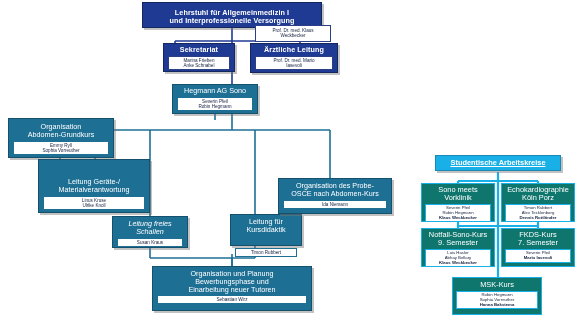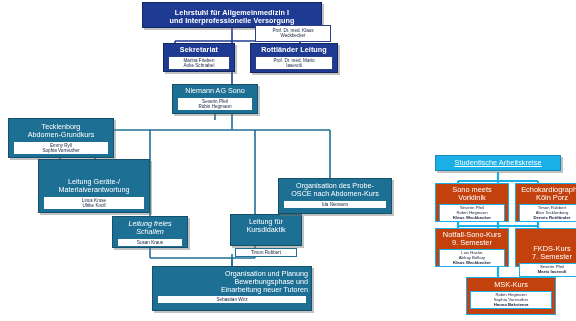--- a/index.html
+++ b/index.html
@@ -49,25 +49,25 @@
 
   
   .v-navy { background: #1f3a93; border-color: #15275f; }
   .v-navy .title { font-size: 7.2px; font-weight: bold; letter-spacing: .1px; }
   .v-navy .people { font-size: 4.6px; border-color: #2b3f86; }
 
   .v-teal { background: #1d6f94; border-color: #15506c; }
   .v-teal .title { font-size: 7.2px; font-weight: normal; }
   .v-teal .people { font-size: 4.6px; border-color: #1d6f94; }
 
-  .v-cyan { background: #c2410c; border-color: #19b0e8; margin-left: 14px; }
+  .v-cyan { background: #0f766e; border-color: #19b0e8; }
   .v-cyan .title { font-size: 7.4px; font-weight: normal; }
   .v-cyan .people { font-size: 4.3px; border-color: #19b0e8; margin: 0 3px 2px 3px; }
 
-  .v-cyanlabel { background: #19b0e8; border: 1px solid #1c86b5; }
+  .v-cyanlabel { background: #19b0e8; border: 1px solid #1c86b5; font-weight: bold; }
   .v-cyanlabel .title { font-size: 7.4px; text-decoration: underline; padding: 3px 6px; }
 
   .shadow { box-shadow: 2px 2px 0 rgba(120,120,120,0.45); }
 </style>
 </head>
 <body>
 
 <div id="chart">
 
   <svg class="links" viewBox="0 0 576 321">
@@ -131,37 +131,37 @@
 
   <div class="node v-navy shadow" style="left:123px; top:43px; width:72px; height:29px;margin-left:40px;">
     <div class="title">Sekretariat</div>
     <div class="people">
       <div>Marina Frieben</div>
       <div>Anke Schnabel</div>
     </div>
   </div>
 
   <div class="node v-navy shadow" style="left:250px; top:43px; width:88px; height:30px;">
-    <div class="title">Rottländer Leitung</div>
+    <div class="title">Ärztliche Leitung</div>
     <div class="people">
       <div>Prof. Dr. med. Mario</div>
       <div>Iasevoli</div>
     </div>
   </div>
 
   <div class="node v-teal shadow" style="left:172px; top:84px; width:86px; height:30px;">
-    <div class="title">Niemann AG Sono</div>
+    <div class="title">Hegmann AG Sono</div>
     <div class="people">
       <div>Severin Pfeil</div>
       <div>Robin Hegmann</div>
     </div>
   </div>
 
   <div class="node v-teal shadow" style="left:8px; top:118px; width:106px; height:40px;">
-    <div class="title" style="padding-top:4px;">Tecklenborg
+    <div class="title" style="padding-top:4px;">Organisation
 Abdomen-Grundkurs</div>
     <div class="people">
       <div>Emmy Ryll</div>
       <div>Sophia Vorreuther</div>
     </div>
   </div>
 
   <div class="node v-teal shadow" style="left:38px; top:159px; width:112px; height:54px;justify-content:flex-end;">
     <div class="title" style="padding-top:3px;">Leitung Geräte-/
 Materialverantwortung</div>
@@ -189,21 +189,21 @@
 
   <div class="node v-teal shadow" style="left:278px; top:178px; width:114px; height:36px;">
     <div class="title" style="padding-top:3px;">Organisation des Probe-
 OSCE nach Abdomen-Kurs</div>
     <div class="people">
       <div>Ida Niemann</div>
     </div>
   </div>
 
   <div class="node v-teal shadow" style="left:152px; top:266px; width:160px; height:45px;">
-    <div class="title" style="padding-top:3px;text-align:right;">Organisation und Planung
+    <div class="title" style="padding-top:3px;">Organisation und Planung
 Bewerbungsphase und
 Einarbeitung neuer Tutoren</div>
     <div class="people">
       <div>Sebastian Wirz</div>
     </div>
   </div>
 
   <div class="node v-cyanlabel shadow" style="left:435px; top:155px; width:126px; height:16px; justify-content:center;">
     <div class="title">Studentische Arbeitskreise</div>
   </div>
@@ -232,21 +232,21 @@
     <div class="title" style="padding-top:2px;">Notfall-Sono-Kurs
 9. Semester</div>
     <div class="people">
       <div>Luis Hasler</div>
       <div>Abhay Bellary</div>
       <div class="bold">Klaus Weckbecker</div>
     </div>
   </div>
 
   <div class="node v-cyan" style="left:501px; top:228px; width:74px; height:39px;">
-    <div class="title" style="padding-top:16px;">FKDS-Kurs
+    <div class="title" style="padding-top:2px;">FKDS-Kurs
 7. Semester</div>
     <div class="people">
       <div>Severin Pfeil</div>
       <div class="bold">Mario Iasevoli</div>
     </div>
   </div>
 
   <div class="node v-cyan" style="left:452px; top:277px; width:90px; height:38px;">
     <div class="title" style="padding-top:3px;">MSK-Kurs</div>
     <div class="people">

